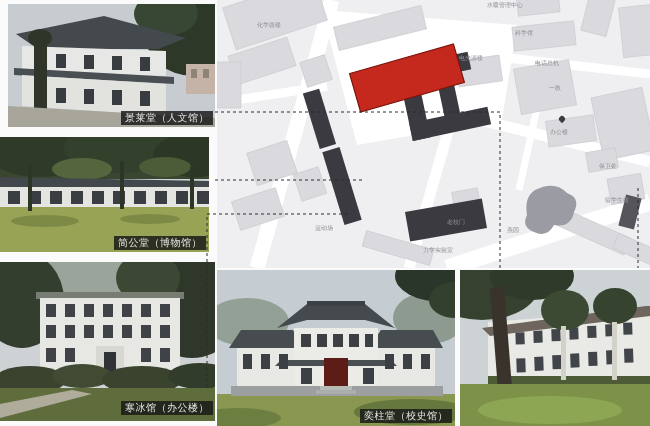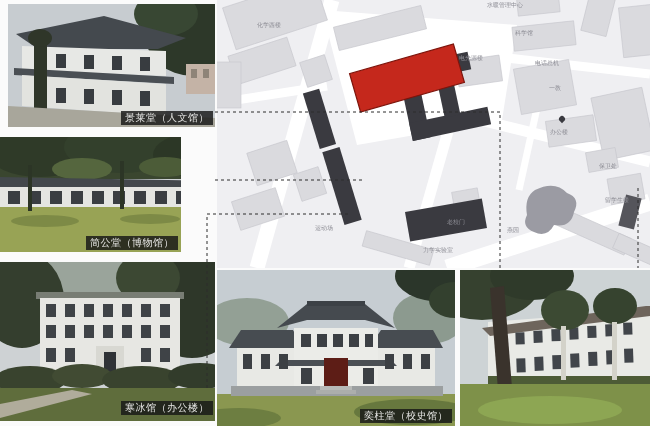--- a/index.html
+++ b/index.html
@@ -2,21 +2,21 @@
 <html style="--map-accent: #c5281c; --map-dark: #3a3a40; --map-bldg: #dadade; --map-bg: #efeff2; --map-pond: #9b9ba3;"><head>
 <meta charset="utf-8">
 <style>
   html,body{margin:0;padding:0;background:#ffffff;font-family:"DejaVu Sans",sans-serif;}
   .stage{position:relative;width:650px;height:426px;background:#fbfbfb;overflow:hidden;}
   .photo{position:absolute;margin:0;overflow:hidden;background:#888;}
   .photo svg{display:block;}
   .cap{position:absolute;background:rgba(22,22,22,.82);color:#e6e6e4;
        font-size:10px;line-height:14px;padding:0 4px;white-space:nowrap;letter-spacing:.5px;margin-top:32px;}
   .p1{left:8px;top:4px;width:207px;height:123px;}
-  .p2{left:0;top:137px;width:181px;height:115px;}
+  .p2{left:0;top:137px;width:209px;height:115px;}
   .p3{left:0;top:262px;width:215px;height:159px;}
   .p4{left:217px;top:270px;width:238px;height:156px;}
   .p5{left:460px;top:270px;width:190px;height:156px;}
   .map{position:absolute;left:217px;top:0;width:433px;height:268px;background:var(--map-bg,#efeff2);overflow:hidden;}
   .map svg{position:absolute;left:0;top:0;}
   .mlbl{position:absolute;font-size:6px;line-height:7px;color:#8d8d95;white-space:nowrap;z-index:3;}
   .pin{position:absolute;width:6px;height:6px;border-radius:50% 50% 50% 0;background:#3a3a40;
        transform:rotate(-45deg);z-index:3;}
   .leaders{position:absolute;left:0;top:0;z-index:5;pointer-events:none;}
 </style>

